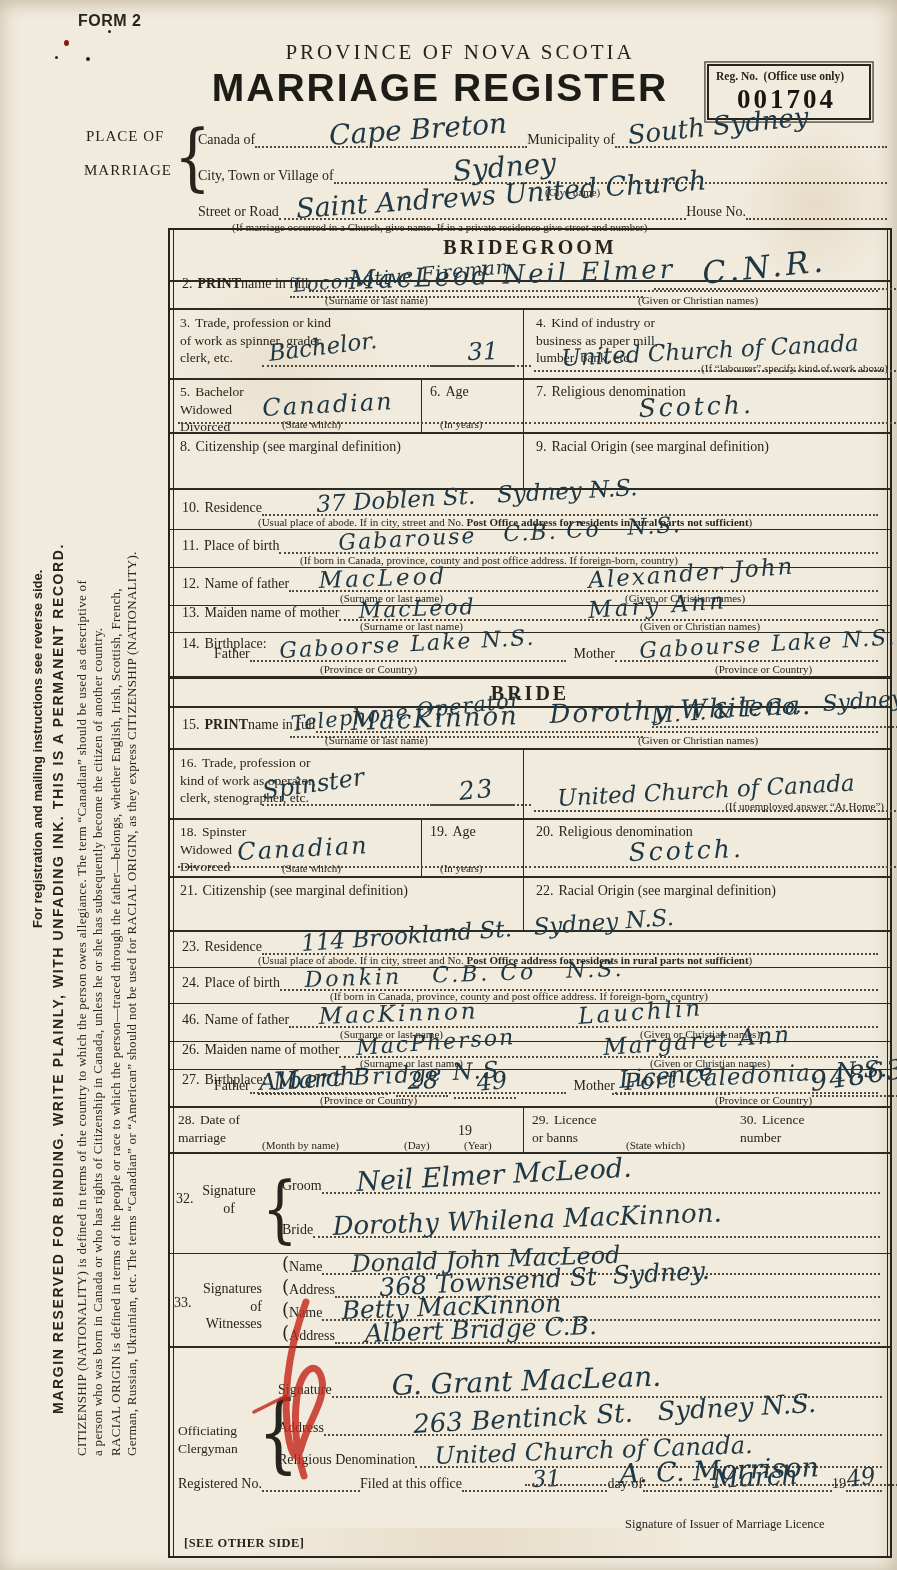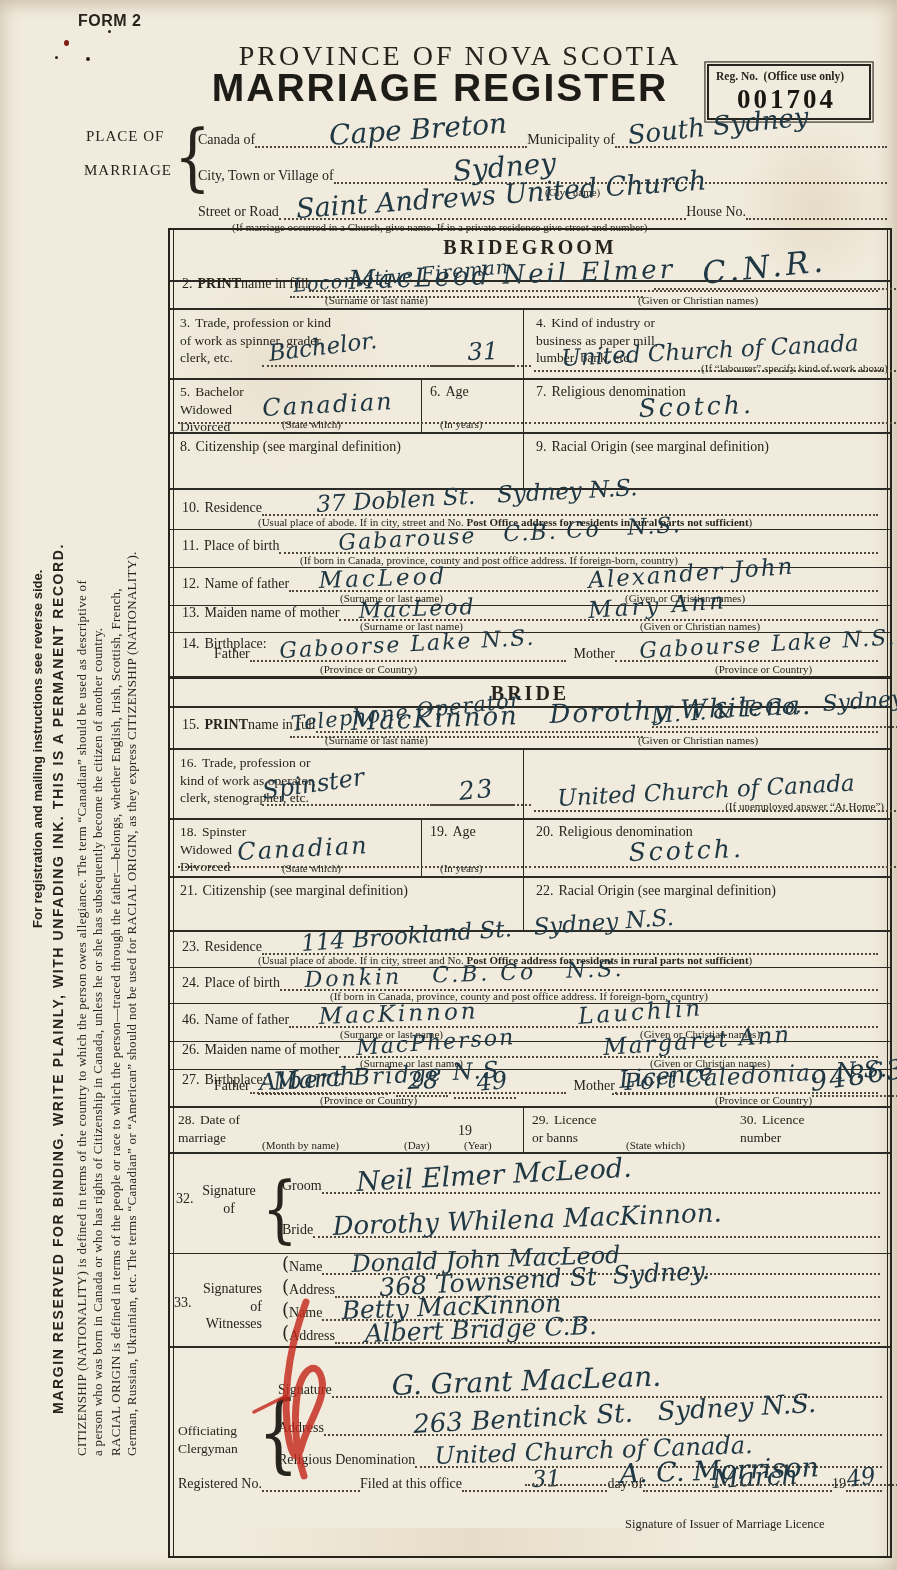--- a/index.html
+++ b/index.html
@@ -57,21 +57,21 @@
 <div class="rot" style="left:74px;top:1456px;width:1175px;font-size:13px;line-height:15.5px;letter-spacing:.3px">
   <div>CITIZENSHIP (NATIONALITY) is defined in terms of the country to which the person owes allegiance.   The term “Canadian” should be used as descriptive of</div>
   <div style="text-align:left">a person who was born in Canada or who has rights of Citizenship in Canada, unless he or she has subsequently become the citizen of another country.</div>
 </div>
 <div class="rot" style="left:108px;top:1456px;width:1175px;font-size:13px;line-height:15.5px;letter-spacing:.3px">
   <div>RACIAL ORIGIN is defined in terms of the people or race to which the person—traced through the father—belongs, whether English, Irish, Scottish, French,</div>
   <div>German, Russian, Ukrainian, etc.   The terms “Canadian” or “American” should not be used for RACIAL ORIGIN, as they express CITIZENSHIP (NATIONALITY).</div>
 </div>
 
 <div class="a mbold" style="left:78px;top:12px;font-size:16px;letter-spacing:.5px">FORM 2</div>
-<div class="a" style="left:150px;top:40px;width:620px;text-align:center;font-size:28px;letter-spacing:3px">PROVINCE OF NOVA SCOTIA</div>
+<div class="a" style="left:150px;top:40px;width:620px;text-align:center;font-size:21px;letter-spacing:3px">PROVINCE OF NOVA SCOTIA</div>
 <div class="a mbold" style="left:130px;top:66px;width:620px;text-align:center;font-size:39px;letter-spacing:2px;color:#1d1c17">MARRIAGE REGISTER</div>
 
 <div class="a" style="left:707px;top:64px;width:160px;height:52px;border:2.4px solid #26241d;box-shadow:0 0 0 1.5px #f1ebdd,0 0 0 2.6px #26241d;background:rgba(241,235,221,.6)">
   <span class="a b" style="left:7px;top:4px;font-size:11.5px">
     <span>Reg. No.</span> <span>(Office use only)</span>
   </span>
   <span class="a b" style="left:28px;top:18px;font-size:27px;letter-spacing:3px;color:#181712">001704</span>
 </div>
 
 <span class="a brace" style="left:174px;top:114px;font-size:58px;transform:scaleY(1.25);transform-origin:top left;color:#26241d"></span>
@@ -553,18 +553,21 @@
     </div>
   </div>
 
   <div class="row nb" style="top:1268px;height:34px">
     <div class="dot a" style="left:355px;right:12px;bottom:14px">
       <span class="hw" style="left:95px;bottom:-2px;font-size:27px;transform:rotate(-2deg)">A. C. Morrison</span>
     </div>
     <span class="sm a" style="left:455px;bottom:0;font-size:12.5px">Signature of Issuer of Marriage Licence</span>
   </div>
 
+  <div class="row nb" style="top:1302px;height:26px">
+    <span class="a b" style="left:14px;top:4px;font-size:12.5px;letter-spacing:.5px">[SEE OTHER SIDE]</span>
+  </div>
 </div>
 
 <svg class="a" style="left:246px;top:1296px" width="92" height="186" viewBox="0 0 92 186" xmlns="http://www.w3.org/2000/svg">
   <path d="M60 6 C47 40 37 86 41 128 C43 154 50 170 55 152 C62 126 80 104 76 84 C72 64 56 70 51 100 C47 128 51 158 58 180" fill="none" stroke="#c3281c" stroke-width="7" stroke-linecap="round" opacity="0.82"></path>
   <path d="M8 116 L40 100" fill="none" stroke="#c3281c" stroke-width="3.5" stroke-linecap="round" opacity="0.82"></path>
 </svg>
 
 </body></html>

